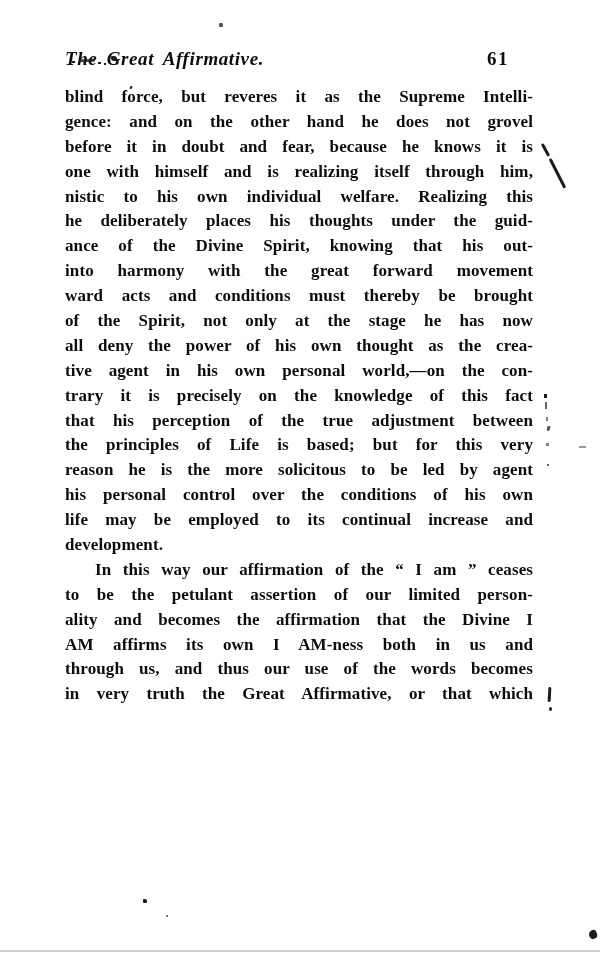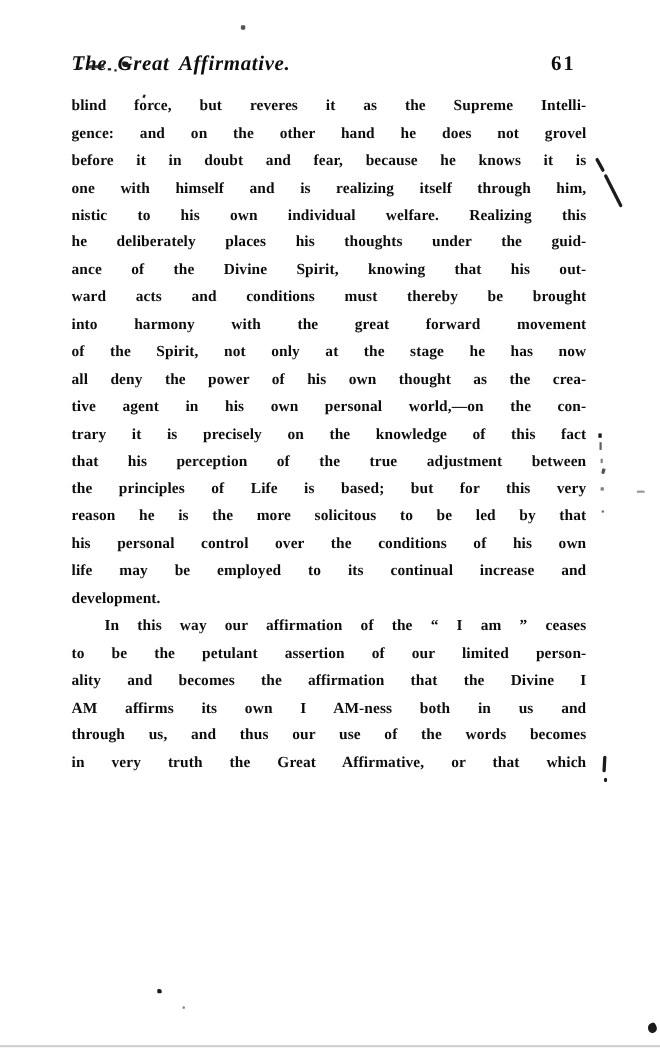--- a/index.html
+++ b/index.html
@@ -18,28 +18,28 @@
     position: absolute; left: 65px; top: 48px; width: 468px; height: 24px;
     font-size: 19px;
   }
   .header-title {
     position: absolute; left: 0; right: 16px; top: 0;
     font-style: italic; font-weight: 700;
     letter-spacing: 0.6px;
     word-spacing: 4px;
   }
   .page-number {
-    position: absolute; right: 10px; top: 0;
+    position: absolute; right: 24px; top: 0;
     font-weight: 700; letter-spacing: 1.5px;
   }
 
   
   .text-block {
     position: absolute; left: 65px; top: 85px; width: 468px;
-    font-size: 14px; line-height: 24.9px; font-weight: 600;
+    font-size: 17px; line-height: 24.9px; font-weight: 600;
     letter-spacing: 0.1px;
   }
   .line {
     height: 24.9px; overflow: hidden;
     text-align: justify;
     text-align-last: justify;
   }
   .line.flush { text-align-last: left; }
   .line.indent { text-indent: 30px; }
 
@@ -85,29 +85,29 @@
   </div>
 
   <div class="text-block">
     <div class="line">blind force, but reveres it as the Supreme Intelli-</div>
     <div class="line">gence: and on the other hand he does not grovel</div>
     <div class="line">before it in doubt and fear, because he knows it is</div>
     <div class="line">one with himself and is realizing itself through him,</div>
     <div class="line">nistic to his own individual welfare.  Realizing this</div>
     <div class="line">he deliberately places his thoughts under the guid-</div>
     <div class="line">ance of the Divine Spirit, knowing that his out-</div>
+    <div class="line">into harmony with the great forward movement</div>
     <div class="line">ward acts and conditions must thereby be brought</div>
-    <div class="line">into harmony with the great forward movement</div>
     <div class="line">of the Spirit, not only at the stage he has now</div>
     <div class="line">all deny the power of his own thought as the crea-</div>
     <div class="line">tive agent in his own personal world,—on the con-</div>
     <div class="line">trary it is precisely on the knowledge of this fact</div>
     <div class="line">that his perception of the true adjustment between</div>
     <div class="line">the principles of Life is based; but for this very</div>
-    <div class="line">reason he is the more solicitous to be led by that</div>
+    <div class="line">reason he is the more solicitous to be led by agent</div>
     <div class="line">his personal control over the conditions of his own</div>
     <div class="line">life may be employed to its continual increase and</div>
     <div class="line flush">development.</div>
     <div class="line indent">In this way our affirmation of the “ I am ” ceases</div>
     <div class="line">to be the petulant assertion of our limited person-</div>
     <div class="line">ality and becomes the affirmation that the Divine I</div>
     <div class="line">AM affirms its own I AM-ness both in us and</div>
     <div class="line">through us, and thus our use of the words becomes</div>
     <div class="line">in very truth the Great Affirmative, or that which</div>
   </div>

